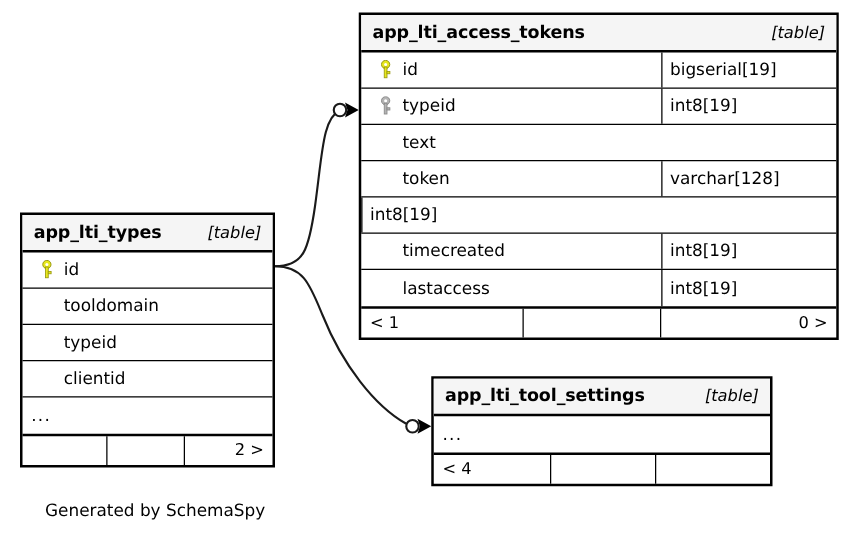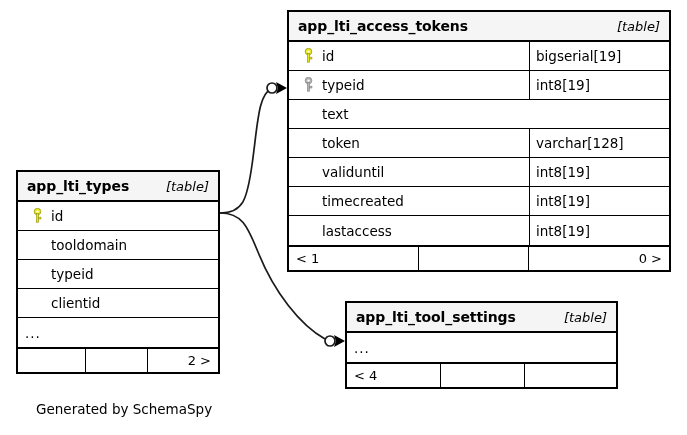--- a/index.html
+++ b/index.html
@@ -163,24 +163,20 @@
 
       <div class="row">
         <div class="cell-name">
           <span class="keyslot"></span>
           <span>token</span>
         </div>
         <div class="cell-type" style="width:140px;">varchar[128]</div>
       </div>
 
       <div class="row">
-        <div class="cell-name">
-          <span class="keyslot"></span>
-          <span>validuntil</span>
-        </div>
         <div class="cell-type" style="width:140px;">int8[19]</div>
       </div>
 
       <div class="row">
         <div class="cell-name">
           <span class="keyslot"></span>
           <span>timecreated</span>
         </div>
         <div class="cell-type" style="width:140px;">int8[19]</div>
       </div>

